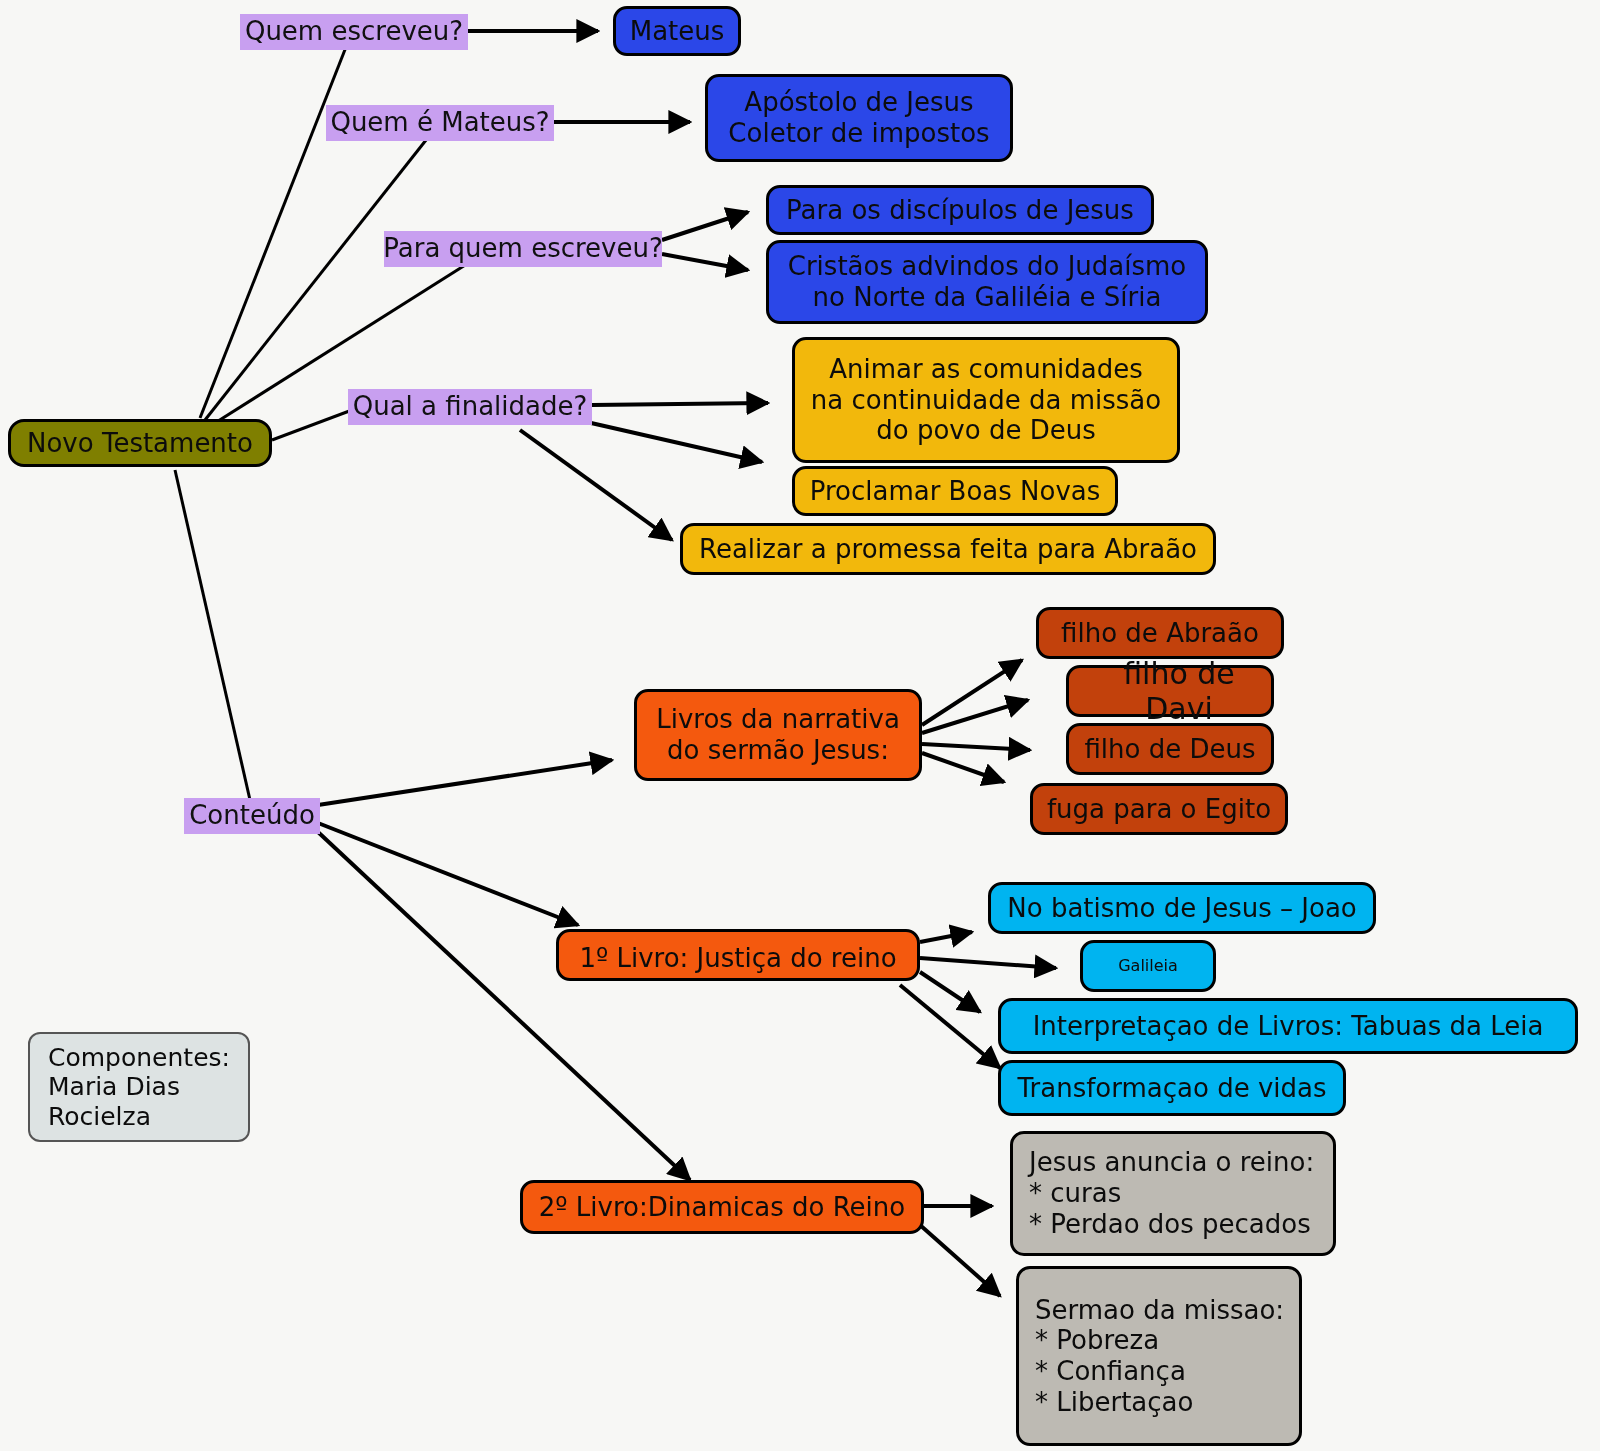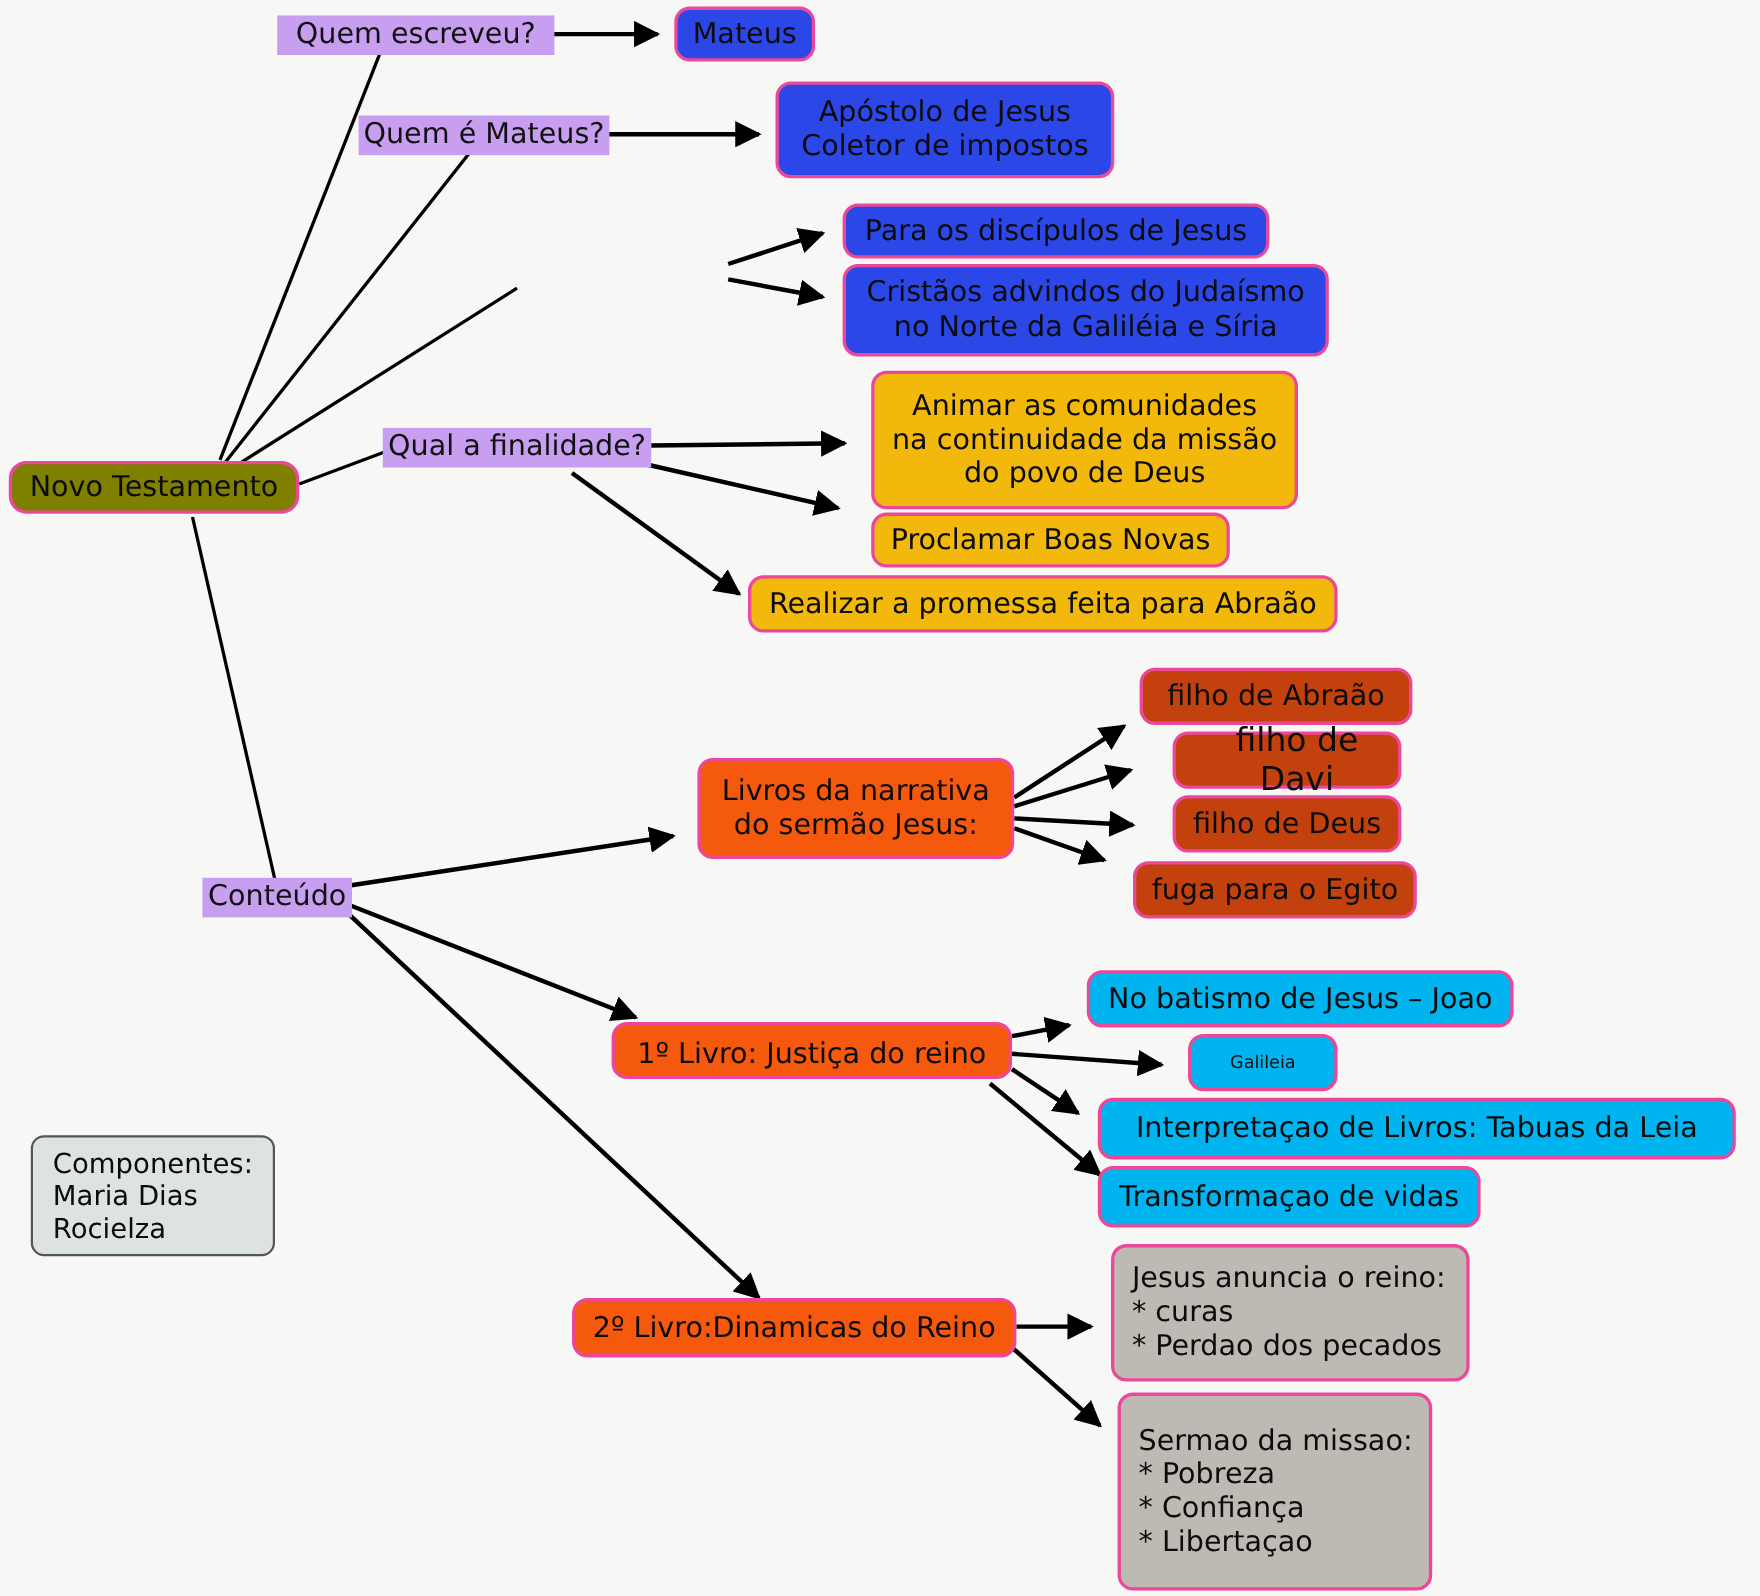--- a/index.html
+++ b/index.html
@@ -16,21 +16,21 @@
   }
   svg#edges{
     position:absolute;
     left:0;top:0;
     width:1600px;height:1451px;
     pointer-events:none;
   }
   .node{
     position:absolute;
     box-sizing:border-box;
-    border:3px solid #ec4899;
+    border:3px solid #000000;
     border-radius:14px;
     display:flex;
     align-items:center;
     justify-content:center;
     text-align:center;
     color:#0c0c0c;
     line-height:1.18;
     white-space:pre-line;
     padding:4px 10px;
   }
@@ -119,28 +119,31 @@
     <g stroke="#000" stroke-width="4" fill="none" marker-end="url(#arrow)">
       <path d="M 924 1206 L 992 1206"></path>
       <path d="M 920 1225 L 1000 1296"></path>
     </g>
   </svg>
 
   <div class="node root left" style="left:8px;top:419px;width:264px;height:48px;font-size:26px;padding-left:16px;">
     <span>Novo Testamento</span>
   </div>
 
-  <div class="label" style="left:240px;top:14px;width:252px;height:36px;font-size:26px;margin-left:12px;">
+  <div class="label" style="left:240px;top:14px;width:228px;height:36px;font-size:26px;">
     <span>Quem escreveu?</span>
   </div>
 
   <div class="label" style="left:326px;top:105px;width:228px;height:36px;font-size:26px;">
     <span>Quem é Mateus?</span>
   </div>
 
+  <div class="label" style="left:384px;top:231px;width:278px;height:36px;font-size:26px;">
+    <span>Para quem escreveu?</span>
+  </div>
 
   <div class="label" style="left:348px;top:389px;width:244px;height:36px;font-size:26px;">
     <span>Qual a finalidade?</span>
   </div>
 
   <div class="label" style="left:184px;top:798px;width:136px;height:36px;font-size:26px;">
     <span>Conteúdo</span>
   </div>
 
   <div class="node blue" style="left:613px;top:6px;width:128px;height:50px;font-size:26px;">

